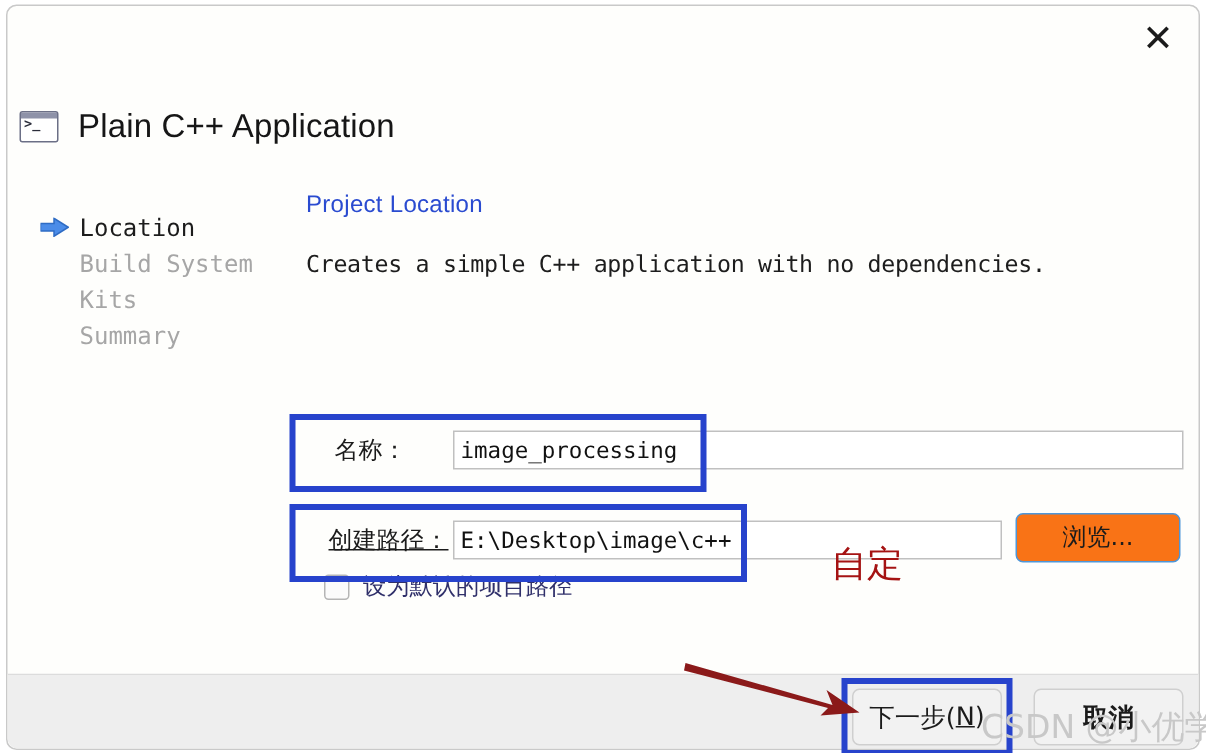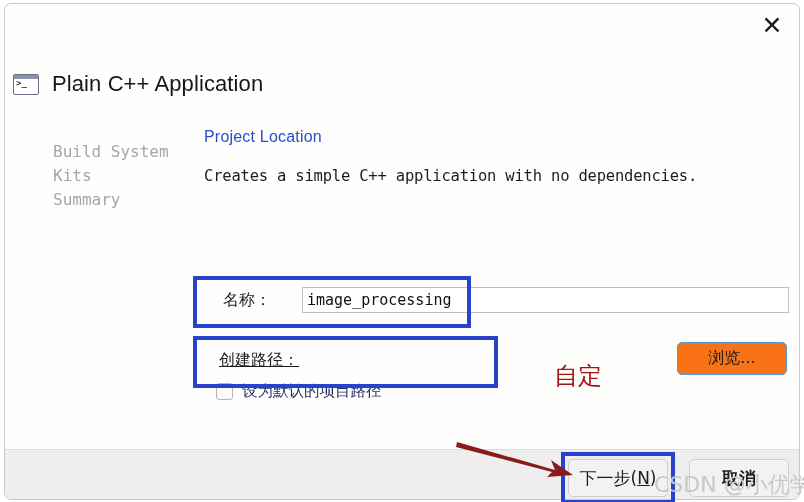--- a/index.html
+++ b/index.html
@@ -146,38 +146,45 @@
   <div id="titlebar">
     <div id="close-btn">✕</div>
   </div>
 
   <div id="app-header">
     <div id="app-icon"></div>
     <div id="app-title">Plain C++ Application</div>
   </div>
 
   <div id="steps">
+    <div class="step active">
+      <svg class="step-arrow" viewBox="0 0 19 13">
+        <path d="M0 4 H9 V0.5 L18.5 6.5 L9 12.5 V9 H0 Z" fill="#4b8ce8" stroke="#2f6cc4" stroke-width="1"></path>
+      </svg>
+      <span>Location</span>
+    </div>
     <div class="step inactive">
       <span>Build System</span>
     </div>
     <div class="step inactive">
       <span>Kits</span>
     </div>
     <div class="step inactive">
       <span>Summary</span>
     </div>
   </div>
 
   <div id="page-title">Project Location</div>
   <div id="page-desc">Creates a simple C++ application with no dependencies.</div>
 
   <div class="field-label" id="name-label">名称：</div>
   <div class="text-input" id="name-input">image_processing</div>
 
   <div class="field-label" id="path-label">创建路径：</div>
+  <div class="text-input" id="path-input">E:\Desktop\image\c++</div>
 
   <div id="browse-btn">浏览...</div>
 
   <div id="default-row">
     <div id="default-checkbox"></div>
     <div id="default-label">设为默认的项目路径</div>
   </div>
 
   <div id="footer"></div>
 

